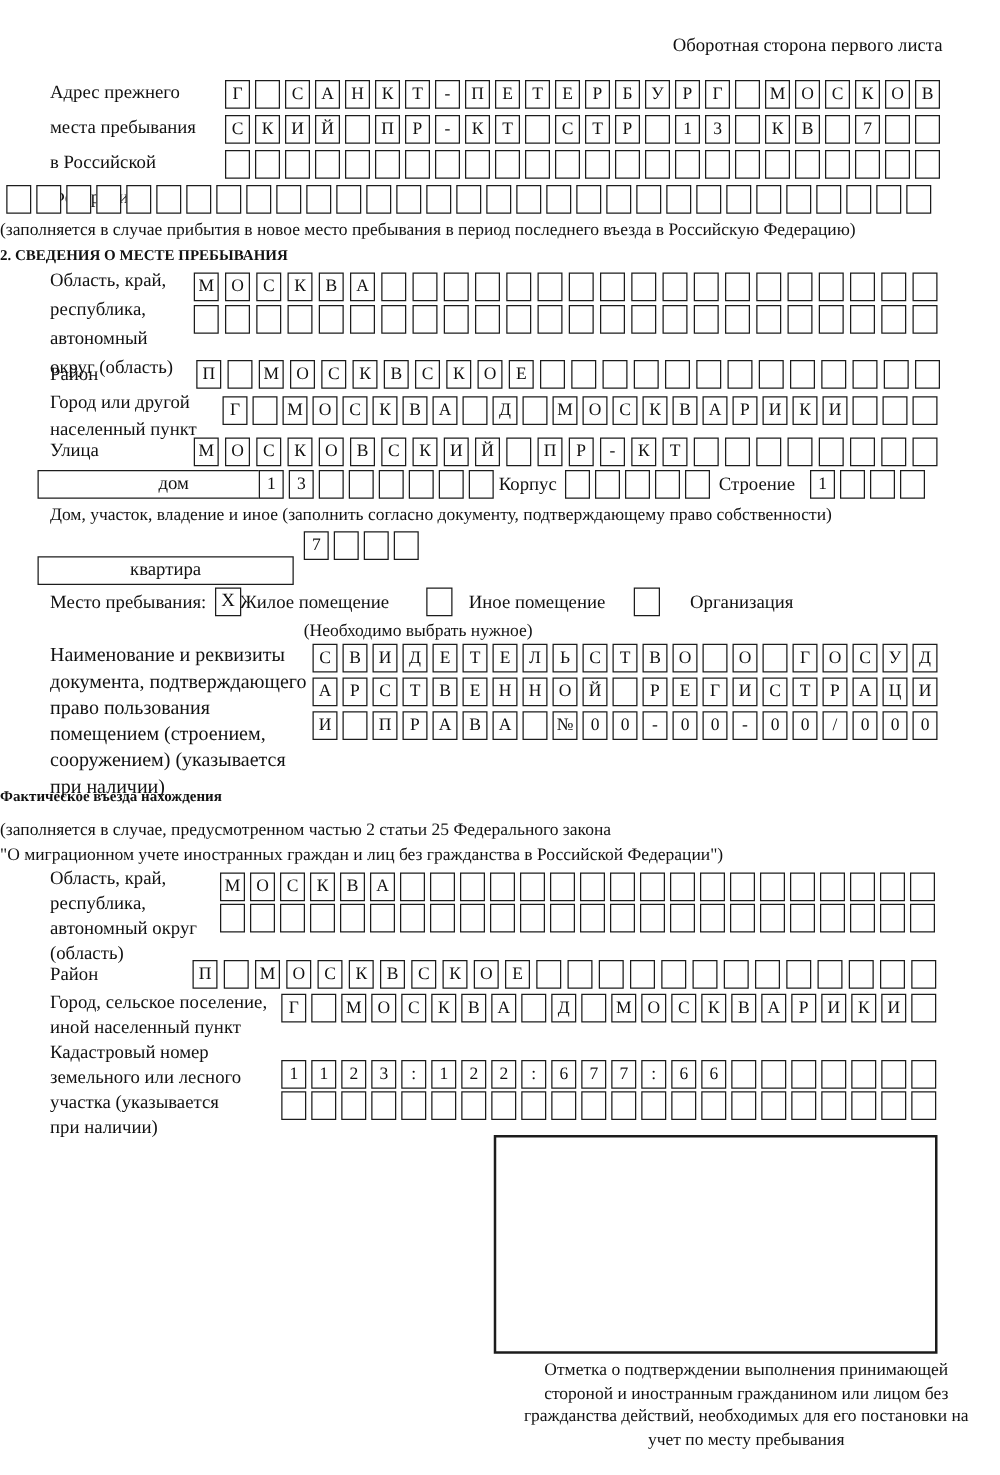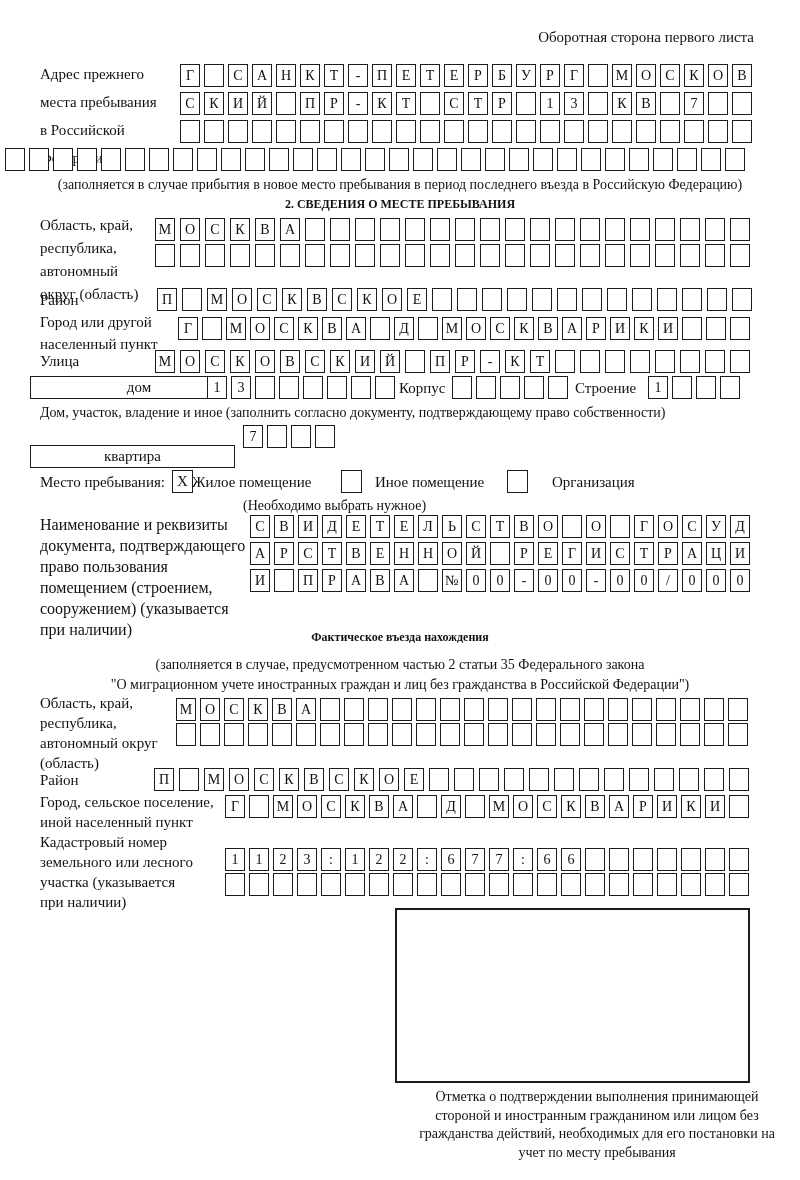--- a/index.html
+++ b/index.html
@@ -15,21 +15,21 @@
     position:absolute;
     font-size:15px;
     line-height:22px;
     white-space:pre-line;
   }
   .note{
     position:absolute;
     font-size:14px;
     line-height:17px;
   }
-  .center{left:0;width:100%;text-align:center;}
+  .center{left:0;width:100%;text-align:left;}
   .title{
     position:absolute;
     font-weight:bold;
     font-size:12px;
   }
   .cells-row{
     position:absolute;
     display:flex;
     gap:4px;
   }
@@ -455,21 +455,21 @@
       <div class="cell">-</div>
       <div class="cell">0</div>
       <div class="cell">0</div>
       <div class="cell">/</div>
       <div class="cell">0</div>
       <div class="cell">0</div>
       <div class="cell">0</div>
     </div>
 
   <div class="title center" style="top:630px;">Фактическое въезда нахождения</div>
-  <div class="note center" style="top:656px;">(заполняется в случае, предусмотренном частью 2 статьи 35 Федерального закона</div>
+  <div class="note center" style="top:656px;">(заполняется в случае, предусмотренном частью 2 статьи 25 Федерального закона</div>
   <div class="note center" style="top:676px;">"О миграционном учете иностранных граждан и лиц без гражданства в Российской Федерации")</div>
 
   <div class="lbl" style="left:40px; top:693px; width:165px; line-height:20px;">Область, край,
 республика,
 автономный округ
 (область)</div>
   <div class="cells-row" style="left:176px; top:698px;">
       <div class="cell">М</div>
       <div class="cell">О</div>
       <div class="cell">С</div>

